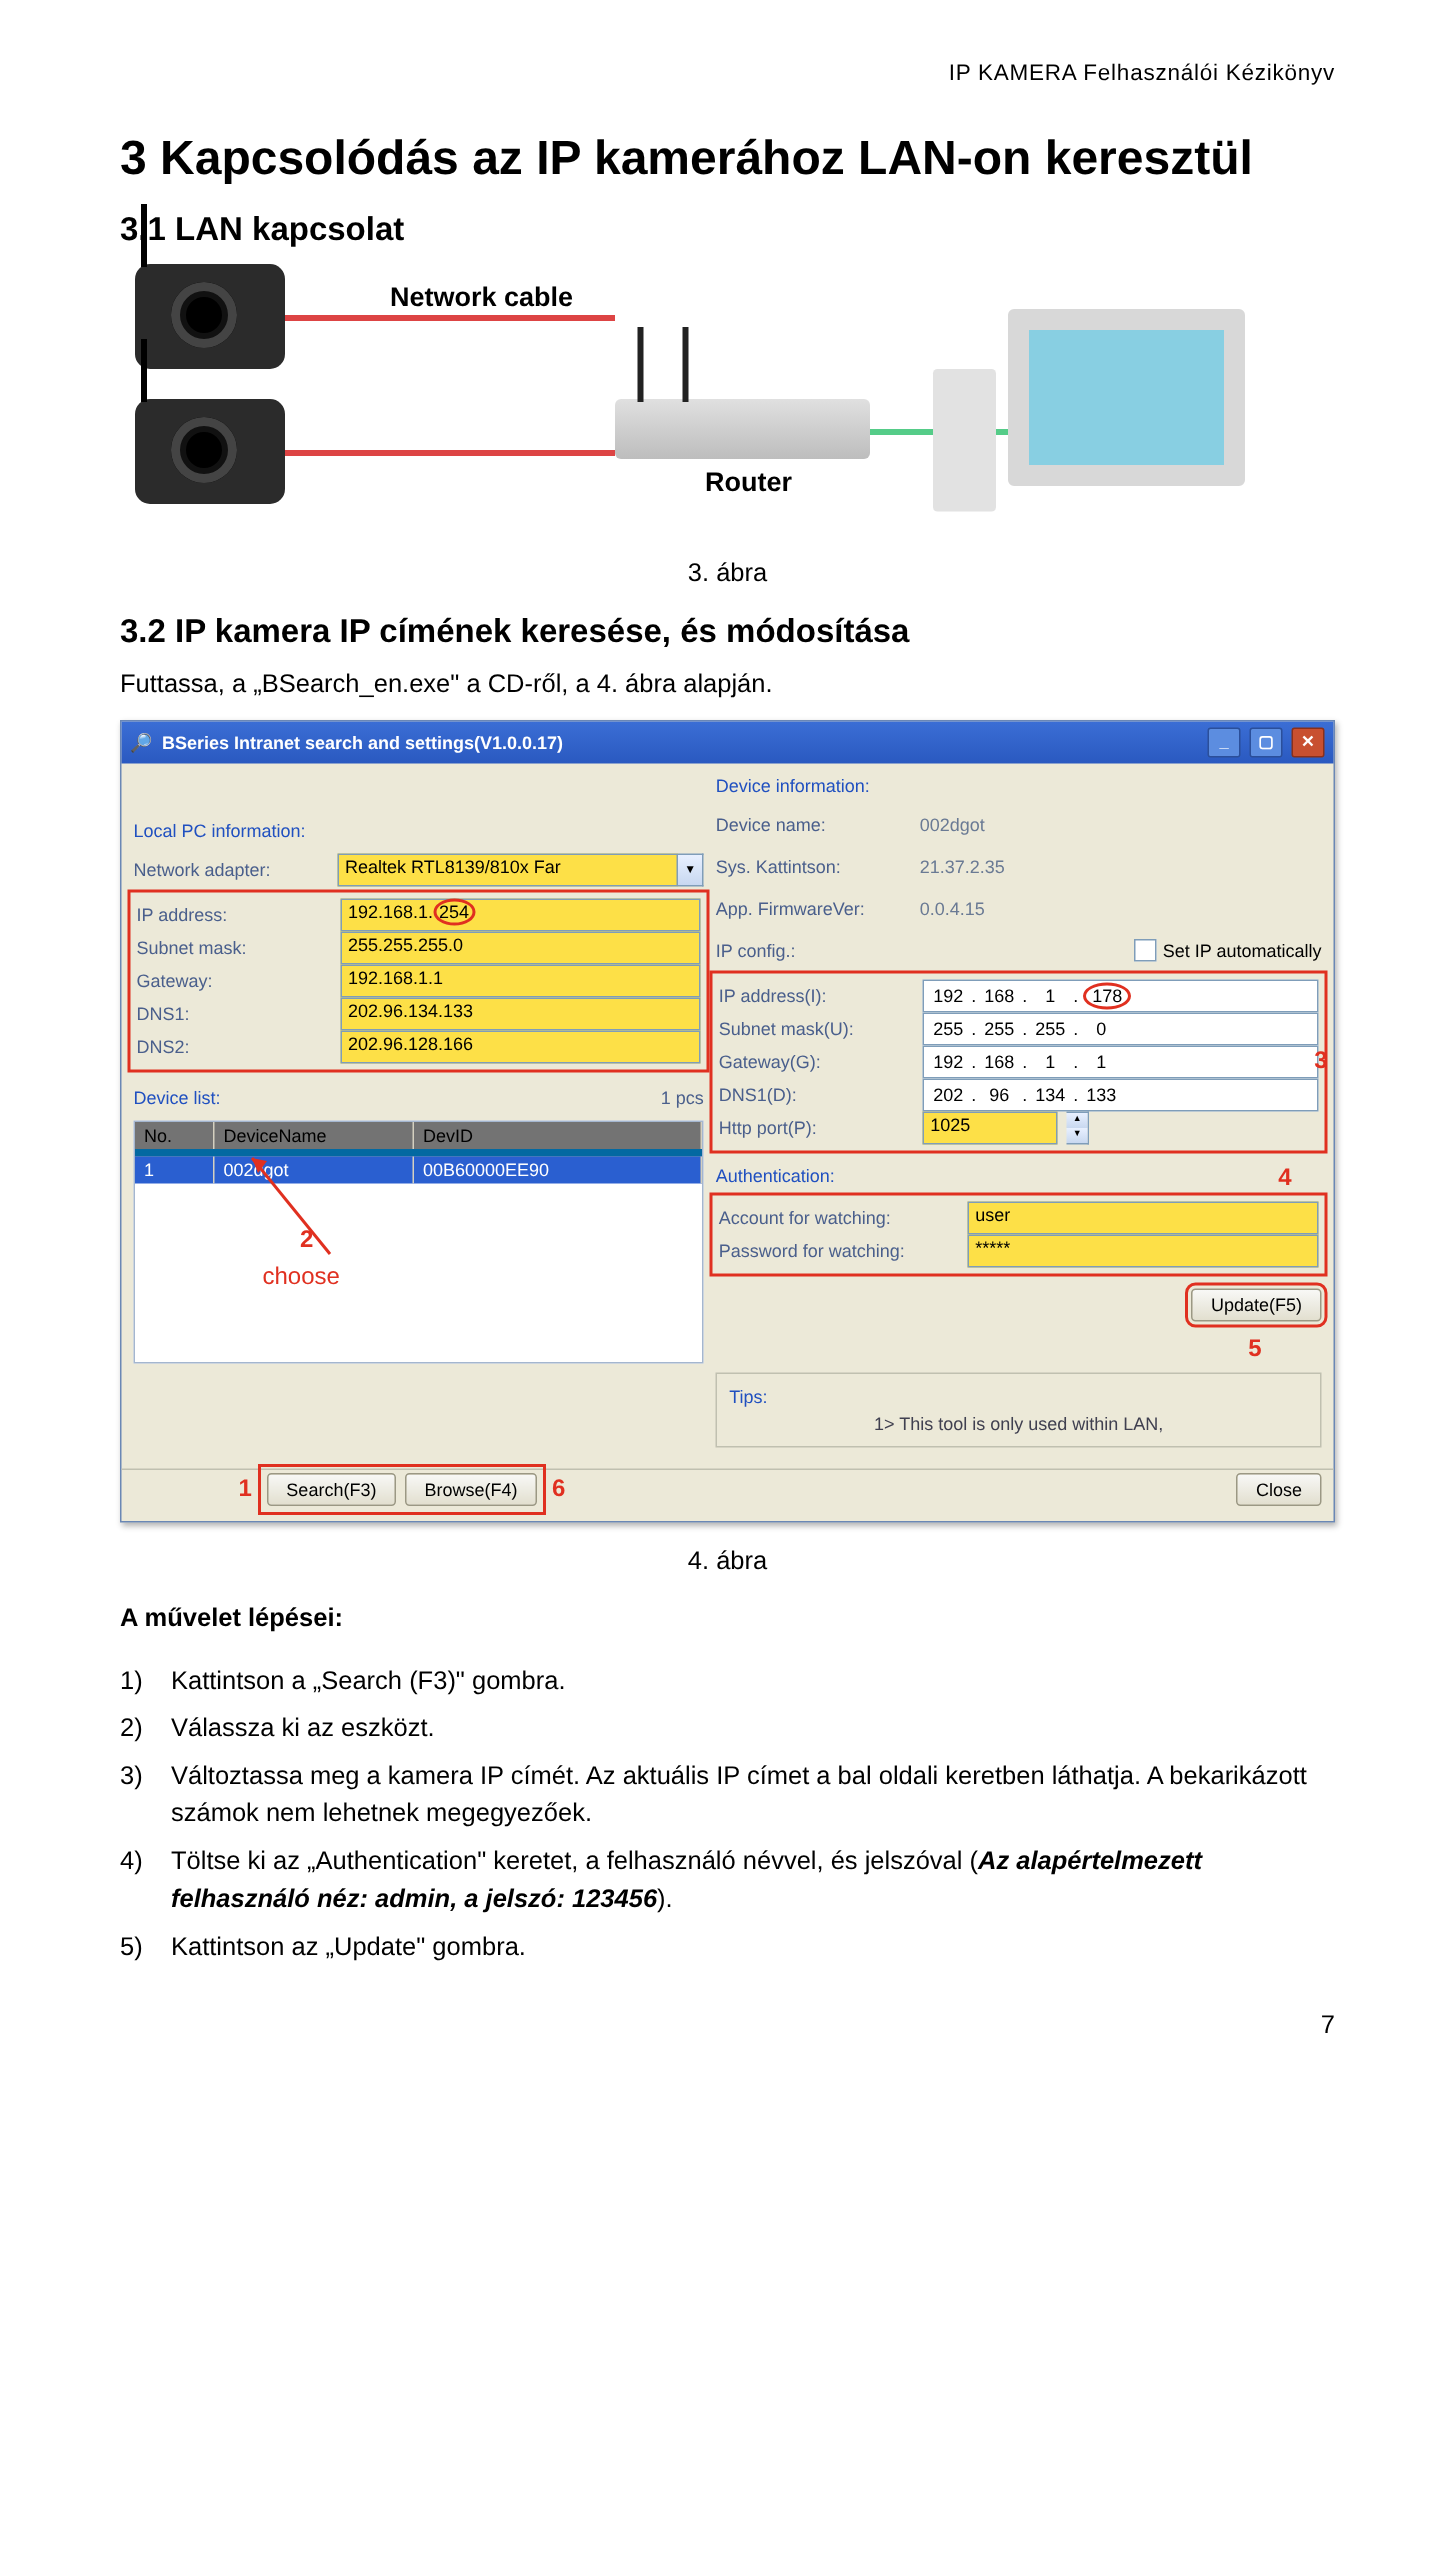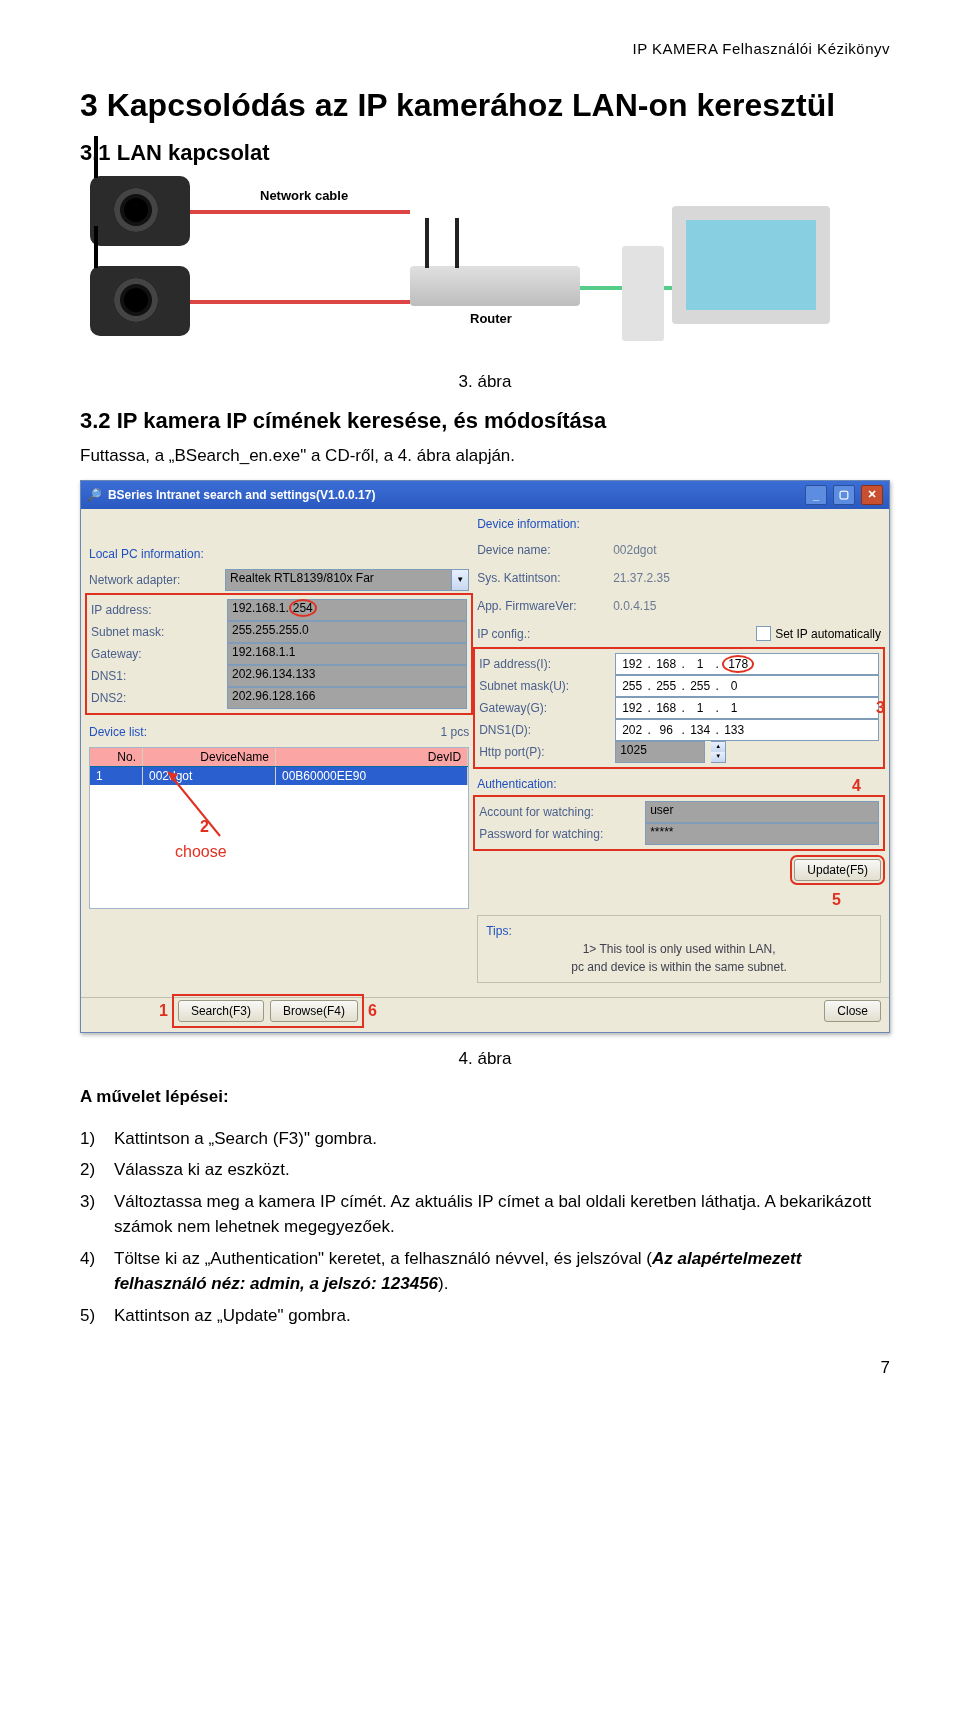--- a/index.html
+++ b/index.html
@@ -96,21 +96,21 @@
   .cable {
     position: absolute;
     height: 4px;
     background: #d44;
   }
   .cable1 { left: 110px; top: 34px; width: 220px; }
   .cable2 { left: 110px; top: 124px; width: 220px; }
   .cable3 { left: 500px; top: 110px; width: 150px; background: #5c8; }
   .dlabel {
     position: absolute;
-    font-size: 13px;
+    font-size: 18px;
     font-weight: bold;
   }
   .caption-centered {
     text-align: center;
     font-size: 17px;
     margin: 16px 0;
   }
   .body-text {
     font-size: 17px;
     line-height: 1.4;
@@ -172,21 +172,21 @@
     align-items: center;
     gap: 6px;
     min-height: 22px;
   }
   .row .lbl {
     width: 130px;
     text-align: left;
     color: #4a5f8c;
   }
   .textbox {
-    background: #a3a3a3;
+    background: #fde047;
     border: 1px solid #7f9db9;
     height: 18px;
     padding: 1px 4px;
     font-size: 12px;
     flex: 1;
     min-width: 40px;
   }
   .combo {
     display: flex;
     align-items: center;
@@ -226,23 +226,22 @@
     margin-right: 4px;
   }
   .device-table {
     border: 1px solid #a4b6cf;
     background: #fff;
     height: 160px;
     font-size: 12px;
   }
   .device-table .thead {
     display: flex;
-    background: #fca5a5;
-    border-bottom: 1px solid #0369a1;
-    text-align: right;
+    background: #737373;
+    border-bottom: 5px solid #0369a1;
   }
   .device-table .thead > div,
   .device-table .trow > div {
     padding: 2px 6px;
     border-right: 1px solid #d4d0c0;
   }
   .device-table .trow {
     display: flex;
     background: #2a5fd0;
     color: #fff;
@@ -536,21 +535,20 @@
         <div class="rel" style="text-align:right;margin-top:6px">
           <button class="win-button redbox">Update(F5)</button>
         </div>
         <div class="rel" style="text-align:right">
           <span class="annot" style="right:40px;top:4px;position:relative">5</span>
         </div>
 
         <div class="tips-box">
           <div style="color:#2050c0">Tips:</div>
           <div style="text-align:center">1&gt; This tool is only used within LAN,</div>
-          <div style="text-align:center">pc and device is within the same subnet.</div>
         </div>
       </div>
     </div>
 
     <div class="bottom-row rel" style="padding:0 8px 8px 8px">
       <span class="annot" style="position:relative;left:0;margin-left:70px">1</span>
       <span class="redbox" style="display:inline-flex;gap:6px;padding:2px">
         <button class="win-button">Search(F3)</button>
         <button class="win-button">Browse(F4)</button>
       </span>

